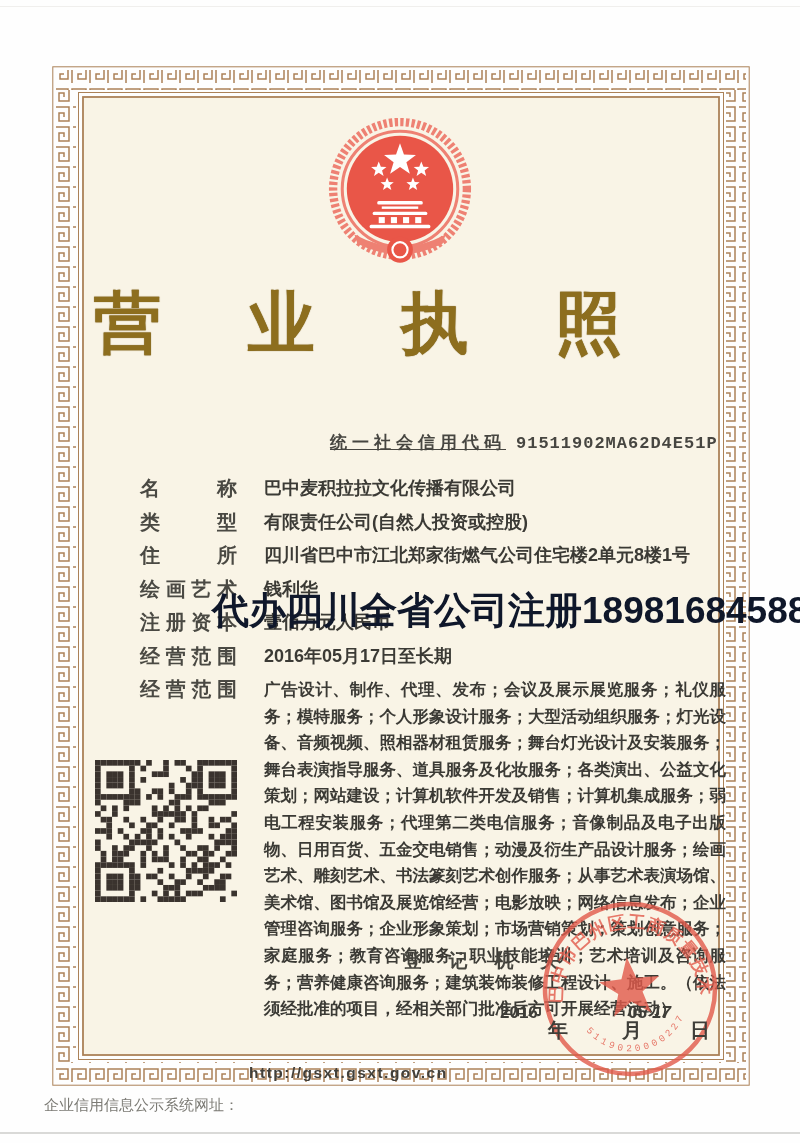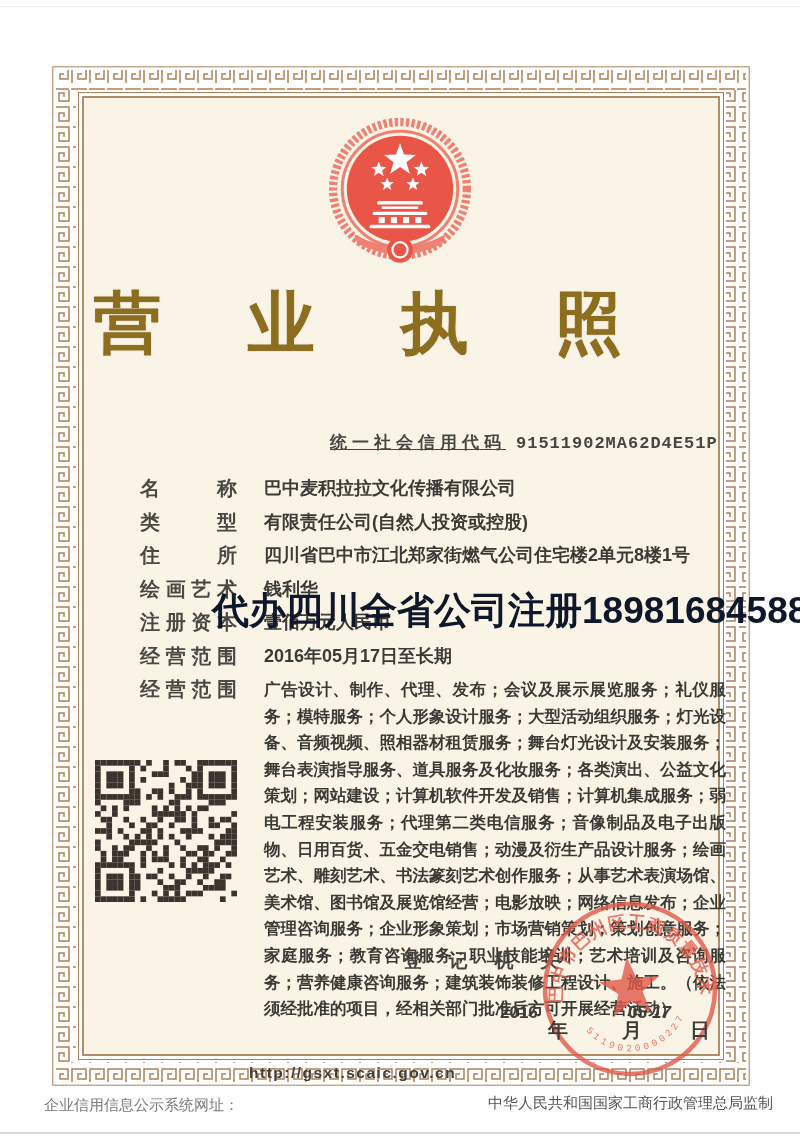--- a/index.html
+++ b/index.html
@@ -471,18 +471,17 @@
     <path d="M96 64 l7.5 21.4 22.7 .6 -18 13.8 6.4 21.8 -18.6-13 -18.6 13 6.4-21.8 -18-13.8 22.7-.6 z" fill="#e25a4b"></path>
     <text font-size="17.5" fill="#e25a4b" letter-spacing="1" font-weight="bold" font-family="Liberation Sans, sans-serif">
       <textPath href="#sealArc" startOffset="1">巴中市巴州区工商质量技术监督管理局</textPath>
     </text>
     <text font-size="9.5" fill="#e25a4b" letter-spacing="3.5" font-family="Liberation Mono, monospace">
       <textPath href="#sealNumArc" startOffset="8">5119020000227</textPath>
     </text>
   </svg>
 
   <div class="site-label">企业信用信息公示系统网址：</div>
-  <div class="site-url">http://gsxt.scaic.gov.cn</div>
-  <div class="issuer">中华人民共和国国家工商行政管理总局监制</div>
+  <div class="site-url">http://gsxt.gsxt.gov.cn</div>
 
   <div class="scan-edge-top"></div>
   <div class="scan-edge-bottom"></div>
 </div>
 
 </body></html>

